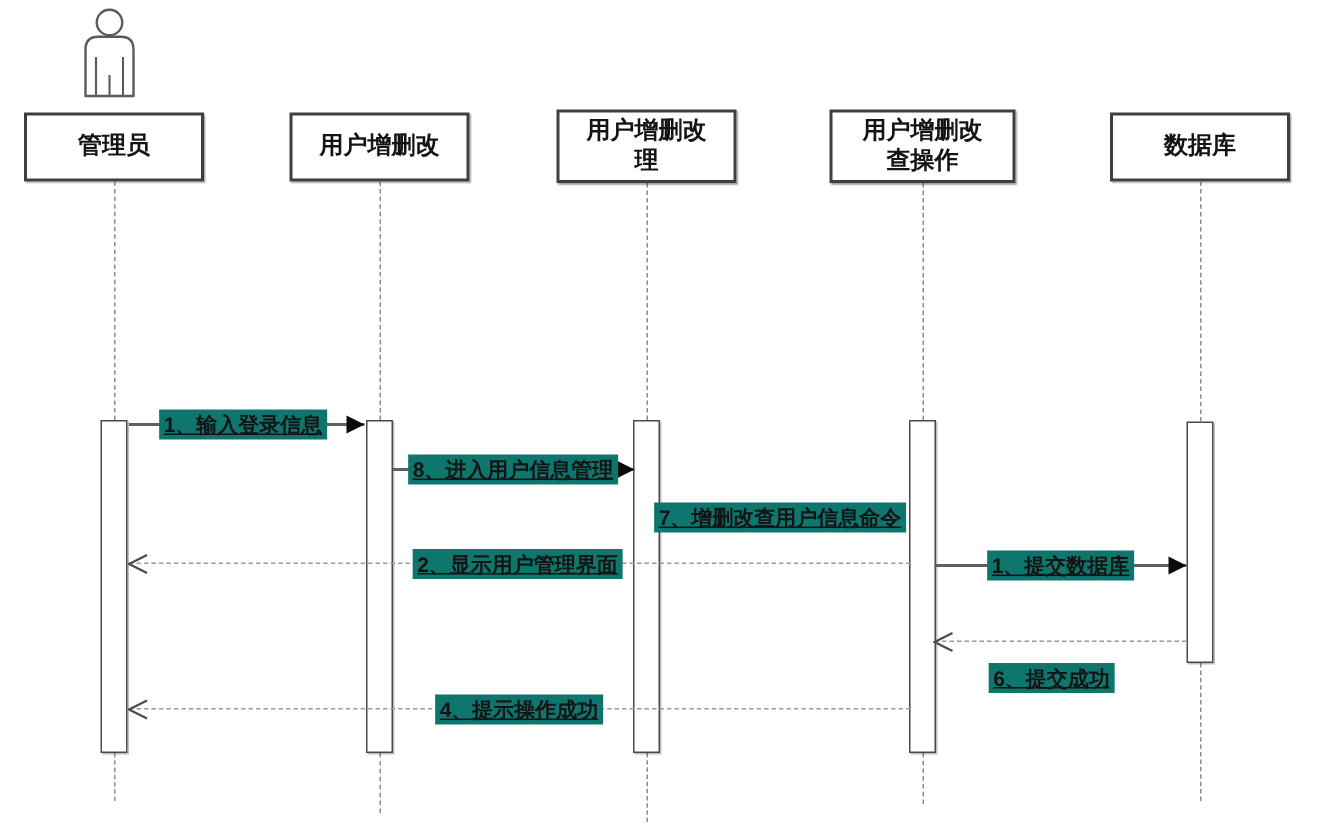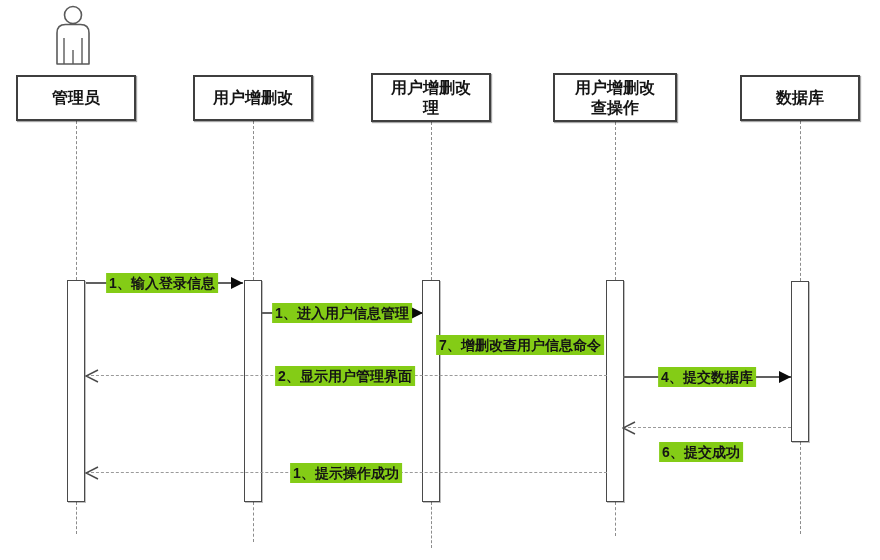--- a/index.html
+++ b/index.html
@@ -33,22 +33,22 @@
   .arrow-filled-right{
     position:absolute;z-index:4;width:0;height:0;
     border-top:6px solid transparent;border-bottom:6px solid transparent;
     border-left:12px solid #0a0a0a;
   }
   
   .arrow-open{position:absolute;z-index:4;width:14px;height:14px;}
   
   .msg-label{
     position:absolute;z-index:5;transform:translateX(-50%);
-    background:#84cc16;padding:0 3px;height:20px;line-height:20px;
-    font-weight:bold;font-size:14px;white-space:nowrap;
+    background:#0f766e;padding:0 3px;height:20px;line-height:20px;
+    font-weight:bold;font-size:14px;white-space:nowrap;text-decoration:underline;
   }
   .actor{position:absolute;z-index:6;}
 </style>
 </head>
 <body>
 
 <div class="canvas">
 
   <svg class="actor" style="left:40px;top:2px" width="66" height="70" viewBox="0 0 66 70">
     <circle cx="33" cy="13" r="8.5" fill="#fff" stroke="#5a5a5a" stroke-width="1.6"></circle>
@@ -93,39 +93,39 @@
   <div class="activation-bar" style="left:422px;top:280px;height:222px"></div>
   <div class="activation-bar" style="left:606px;top:280px;height:222px"></div>
   <div class="activation-bar" style="left:791px;top:281px;height:161px"></div>
 
   <div class="msg-line-solid" style="left:86px;top:282px;width:157px"></div>
   <div class="arrow-filled-right" style="left:231px;top:277px"></div>
   <span class="msg-label" style="left:162px;top:273px">1、输入登录信息</span>
 
   <div class="msg-line-solid" style="left:262px;top:312px;width:161px"></div>
   <div class="arrow-filled-right" style="left:411px;top:307px"></div>
-  <span class="msg-label" style="left:342px;top:303px">1、进入用户信息管理</span>
+  <span class="msg-label" style="left:342px;top:303px">8、进入用户信息管理</span>
 
   <span class="msg-label" style="left:520px;top:335px">7、增删改查用户信息命令</span>
 
   <div class="msg-line-dashed" style="left:86px;top:375px;width:521px"></div>
   <svg class="arrow-open" style="left:85px;top:369px" viewBox="0 0 14 14">
     <polyline points="13,1 1,7 13,13" fill="none" stroke="#4a4a4a" stroke-width="1.4"></polyline>
   </svg>
   <span class="msg-label" style="left:345px;top:366px">2、显示用户管理界面</span>
 
   <div class="msg-line-solid" style="left:623px;top:376px;width:168px"></div>
   <div class="arrow-filled-right" style="left:779px;top:371px"></div>
-  <span class="msg-label" style="left:707px;top:367px">4、提交数据库</span>
+  <span class="msg-label" style="left:707px;top:367px">1、提交数据库</span>
 
   <div class="msg-line-dashed" style="left:623px;top:427px;width:168px"></div>
   <svg class="arrow-open" style="left:622px;top:421px" viewBox="0 0 14 14">
     <polyline points="13,1 1,7 13,13" fill="none" stroke="#4a4a4a" stroke-width="1.4"></polyline>
   </svg>
   <span class="msg-label" style="left:701px;top:442px">6、提交成功</span>
 
   <div class="msg-line-dashed" style="left:86px;top:472px;width:521px"></div>
   <svg class="arrow-open" style="left:85px;top:466px" viewBox="0 0 14 14">
     <polyline points="13,1 1,7 13,13" fill="none" stroke="#4a4a4a" stroke-width="1.4"></polyline>
   </svg>
-  <span class="msg-label" style="left:346px;top:463px">1、提示操作成功</span>
+  <span class="msg-label" style="left:346px;top:463px">4、提示操作成功</span>
 
 </div>
 
 </body></html>

